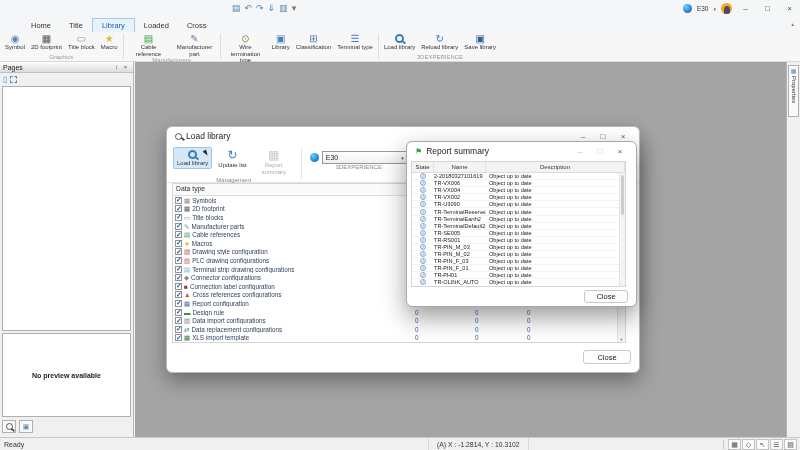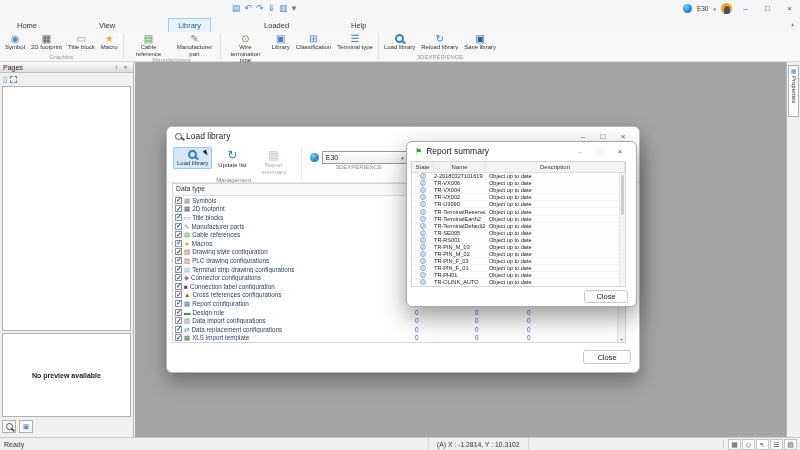--- a/index.html
+++ b/index.html
@@ -16,21 +16,21 @@
   #tb-right { position:absolute; right:2px; top:0; height:17px; display:flex; align-items:center; gap:5px; }
   .compass { width:9px; height:9px; border-radius:50%; display:inline-block;
              background:radial-gradient(circle at 35% 30%, #6fd0f5 0%, #2a8fd0 55%, #14548f 100%); }
   #space-label { font-size:6.5px; color:#333; }
   #space-caret { font-size:5px; color:#666; }
   .avatar { width:11px; height:11px; border-radius:50%; background:#f5a623; position:relative; overflow:hidden; }
   .avatar::after { content:""; position:absolute; left:2.5px; top:2.5px; width:6px; height:8px; border-radius:50% 50% 0 0; background:#4a4a6a; }
   .winbtn { width:17px; text-align:center; font-size:8px; color:#444; cursor:default; }
 
   
-  #menubar { position:absolute; left:0; top:17px; width:800px; height:15px; display:flex; align-items:flex-end; padding-left:8px; background:#f5f6f7;gap:44px; }
+  #menubar { position:absolute; left:0; top:17px; width:800px; height:15px; display:flex; align-items:flex-end; padding-left:22px; background:#f5f6f7; }
   .tab { font-size:7.5px; color:#333; padding:2px 9px; cursor:default; }
   .tab.active { background:#e8f2fb; border:1px solid #a8c8e8; border-bottom:none; color:#1a5fae; }
   #ribbon-collapse { position:absolute; right:6px; top:21px; font-size:5.5px; color:#777; }
 
   
   #ribbon { position:absolute; left:0; top:32px; width:800px; height:30px; background:#f7f7f7; border-bottom:1px solid #d9d9d9; display:flex; align-items:stretch; padding-left:2px; }
   .rgroup { display:flex; flex-direction:column; }
   .rbtns { flex:1; display:flex; align-items:flex-start; }
   .rbtn { display:flex; flex-direction:column; align-items:center; padding:1px 3px 0; cursor:default; }
   .ricon { font-size:10px; line-height:11px; height:11px; }
@@ -148,24 +148,24 @@
     <span id="space-caret">▾</span>
     <span class="avatar"></span>
     <span class="winbtn">–</span>
     <span class="winbtn">□</span>
     <span class="winbtn">×</span>
   </div>
 </div>
 
 <div id="menubar">
     <div class="tab">Home</div>
-    <div class="tab">View</div>
+    <div class="tab">Title</div>
     <div class="tab active">Library</div>
     <div class="tab">Loaded</div>
-    <div class="tab">Help</div>
+    <div class="tab">Cross</div>
   </div>
 <div id="ribbon-collapse">▴</div>
 
 <div id="ribbon">
     <div class="rgroup">
       <div class="rbtns">
         <div class="rbtn">
           <span class="ricon" style="color: rgb(91, 135, 181);">◉</span>
           <div class="rlbl">Symbol</div>
         </div>

